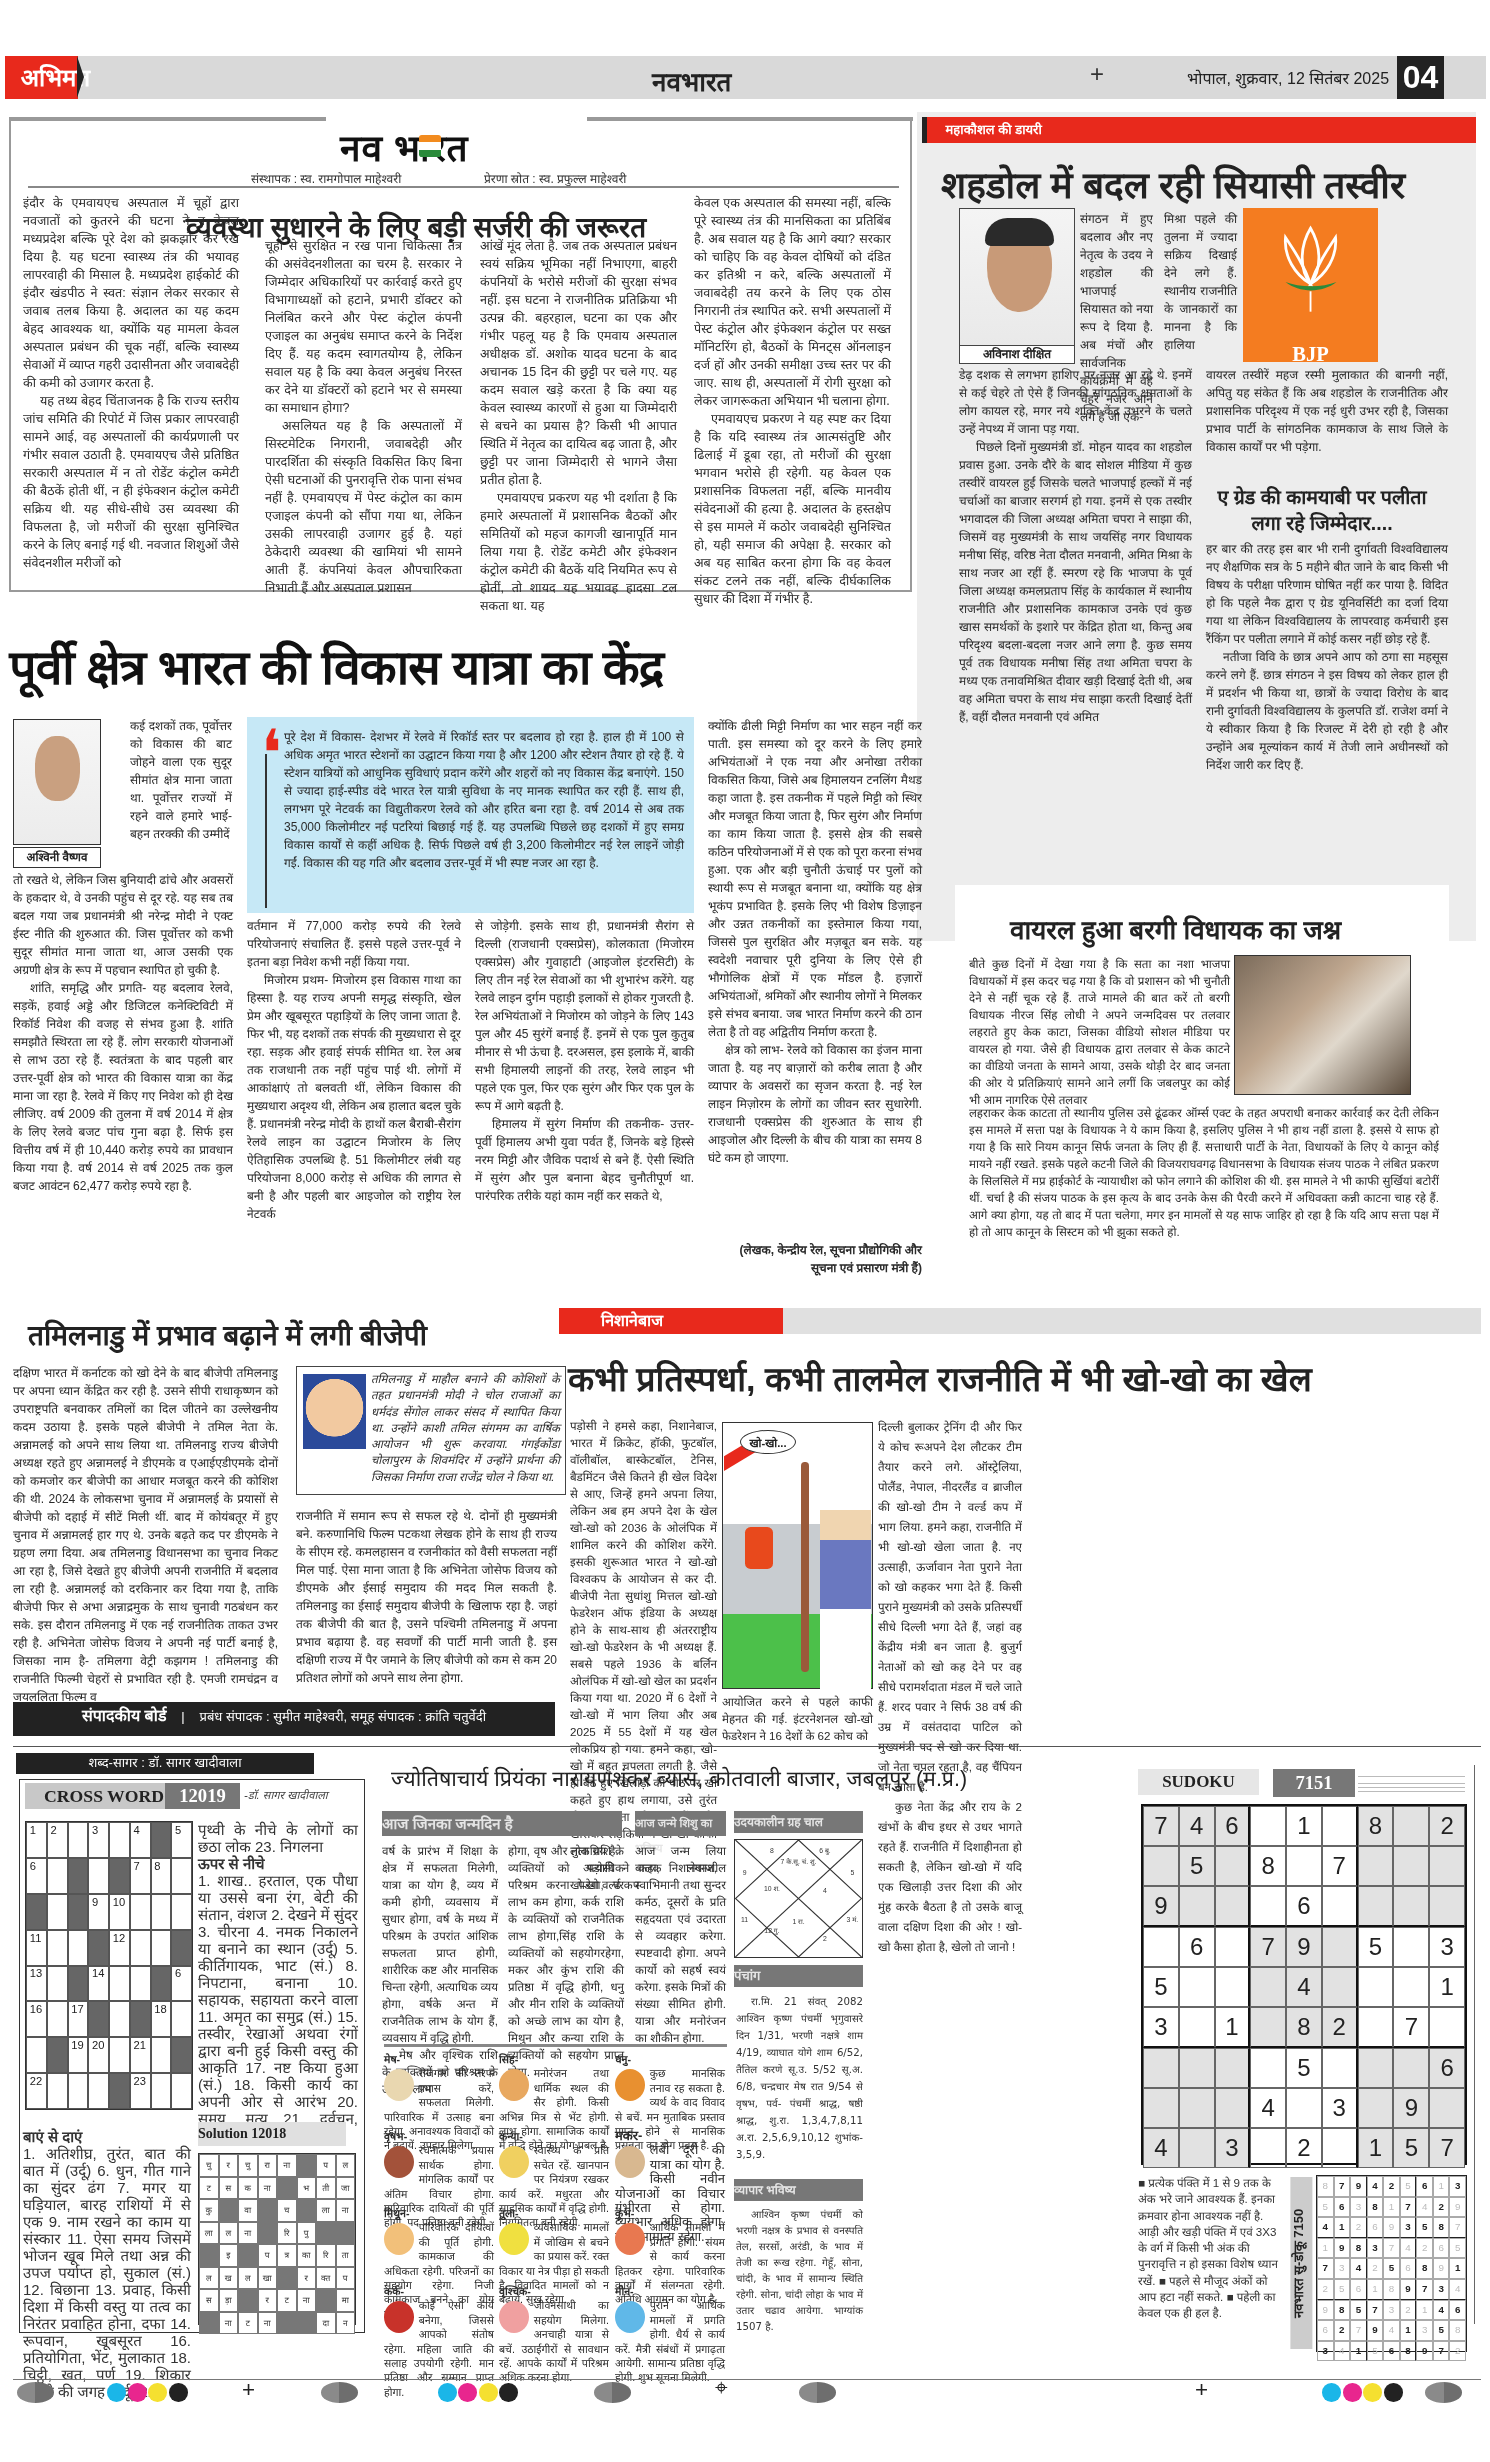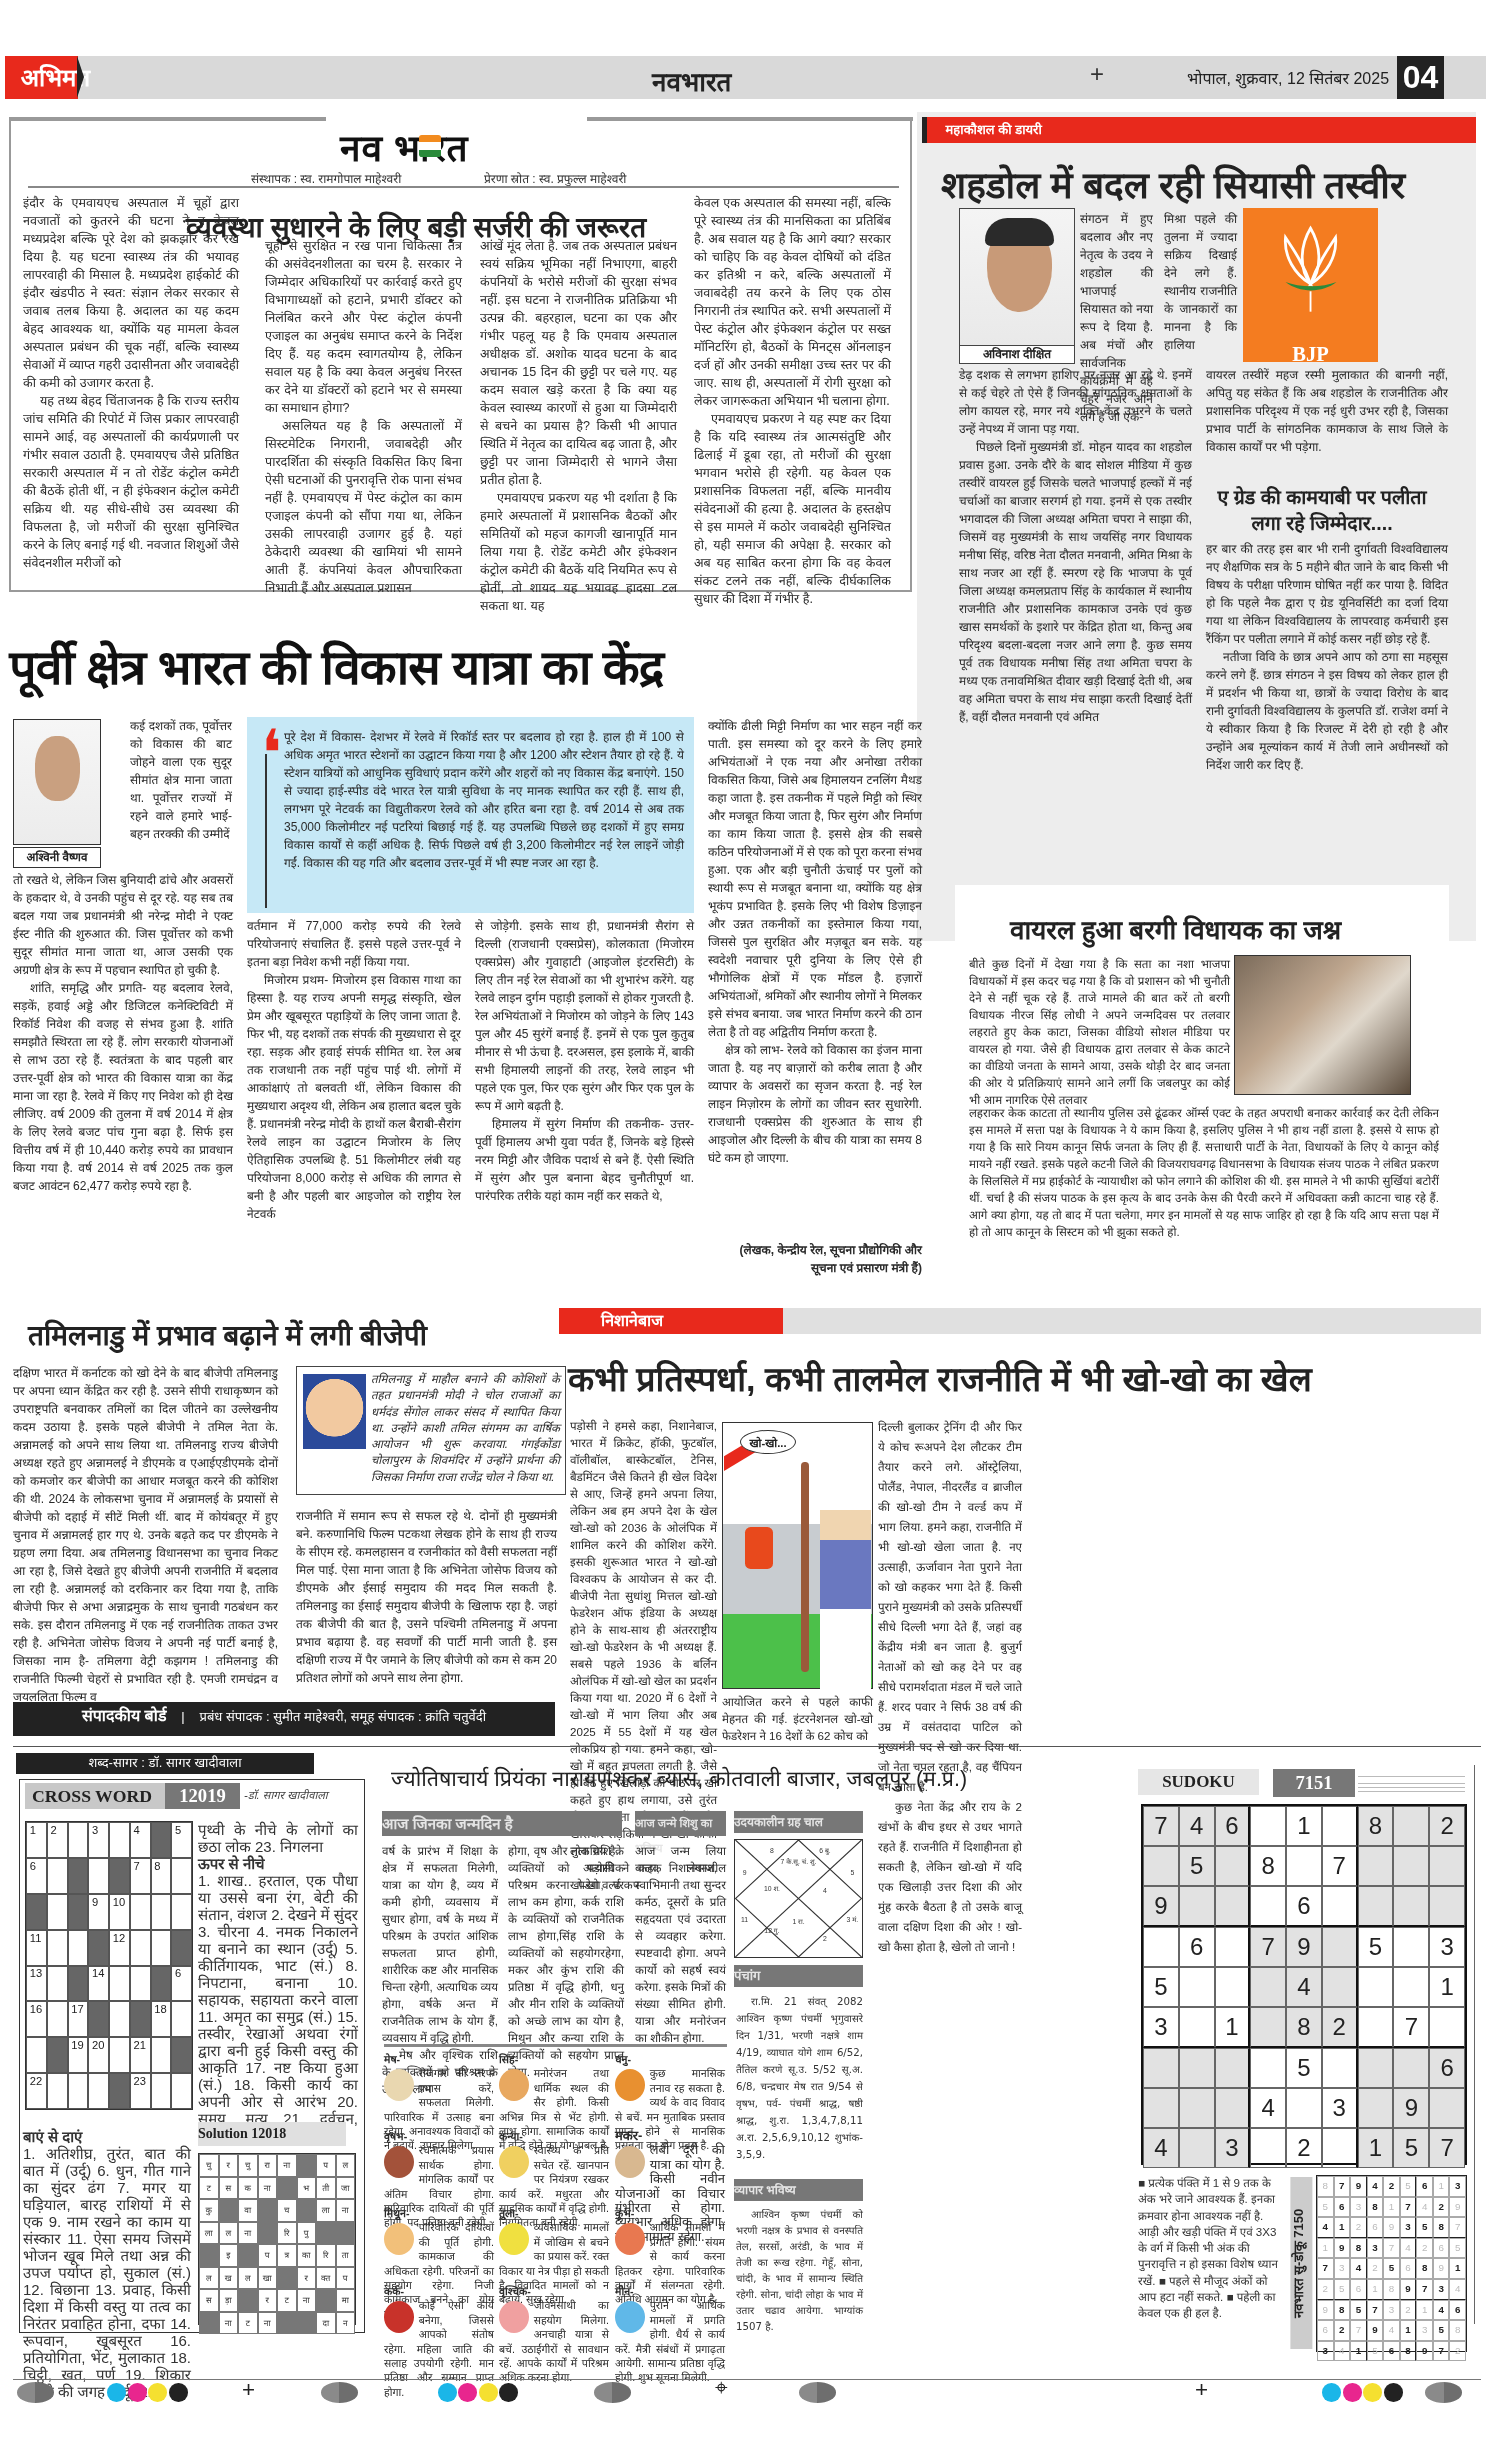--- a/index.html
+++ b/index.html
@@ -61,21 +61,21 @@
 #nish-tag{left:559px;top:1308px;width:224px;height:26px;background:#e8291c;color:#fff;font-size:16px;font-weight:bold;line-height:26px;padding-left:42px}
 #nish-headline{left:568px;top:1355px;font-size:34px;font-weight:bold;color:#222}
 #cartoon{left:722px;top:1422px;width:151px;height:267px;border:0.9px solid #333;background:linear-gradient(#fff 0 38%,#c8ccd0 38% 72%,#4cc04a 72%)}
 #cartoon-speech{left:740px;top:1430px;width:56px;height:24px;border:0.9px solid #333;border-radius:50%;background:#fff;font-size:11.2px;font-weight:bold;text-align:center;line-height:24px}
 #cartoon-pole{left:801px;top:1462px;width:7.5px;height:210px;background:#9a5a3a;border-radius:3.7px}
 #cartoon-man{left:820px;top:1490px;width:51px;height:199px;background:linear-gradient(#fff 0 10%,#f0d5b0 10% 25%,#6a78c0 25% 60%,#fff 60%)}
 
 #bottom-rule{left:13px;top:1746px;width:1468px;height:0.9px;background:#555}
 #shabd-bar{left:16px;top:1753px;width:298px;height:20.5px;background:#222;color:#fff;font-size:13px;text-align:center;line-height:20.5px}
 #cw-frame{left:18.6px;top:1779px;width:346px;height:554px;border:1.9px solid #333}
-#cw-title{left:25px;top:1783px;width:214px;height:26px;background:#c8c8c8;font-family:"Liberation Serif",serif;font-size:17.7px;font-weight:bold;line-height:26px;padding-left:7px;color:#222}
+#cw-title{left:25px;top:1783px;width:214px;height:26px;background:#c8c8c8;font-family:"Liberation Serif",serif;font-size:17.7px;font-weight:bold;line-height:26px;padding-left:19px;color:#222}
 #cw-num{left:165px;top:1783px;width:75px;height:26px;background:#777;color:#fff;font-family:"Liberation Serif",serif;font-size:18.6px;font-weight:bold;line-height:26px;text-align:center}
 #cw-author{left:244px;top:1787px;font-size:11.2px;font-style:italic;color:#444}
 #cw-grid{left:25px;top:1821px;width:168px;height:289px;display:grid;grid-template-columns:repeat(8,1fr);grid-template-rows:repeat(8,1fr);border:1.4px solid #333}
 .cell{border:0.5px solid #555;font-size:11.2px;padding:0.9px 0 0 2.8px;background:#fff;color:#222}
 .cell.blk{background:#666}
 #cw-clues-r{left:198px;top:1821px;width:160px}
 #cw-clues-l{left:23px;top:2128px;width:168px}
 .clue{font-size:15px;line-height:17px;text-align:justify;color:#333}
 #sol-title{left:198px;top:2122px;width:148px;height:24px;background:#e0e0e0;font-family:"Liberation Serif",serif;font-size:14px;font-weight:bold;text-align:left;line-height:24px}
 #sol-grid{left:198px;top:2153px;width:158px;height:172px;display:grid;grid-template-columns:repeat(8,1fr);grid-template-rows:repeat(8,1fr);border:0.9px solid #333}

